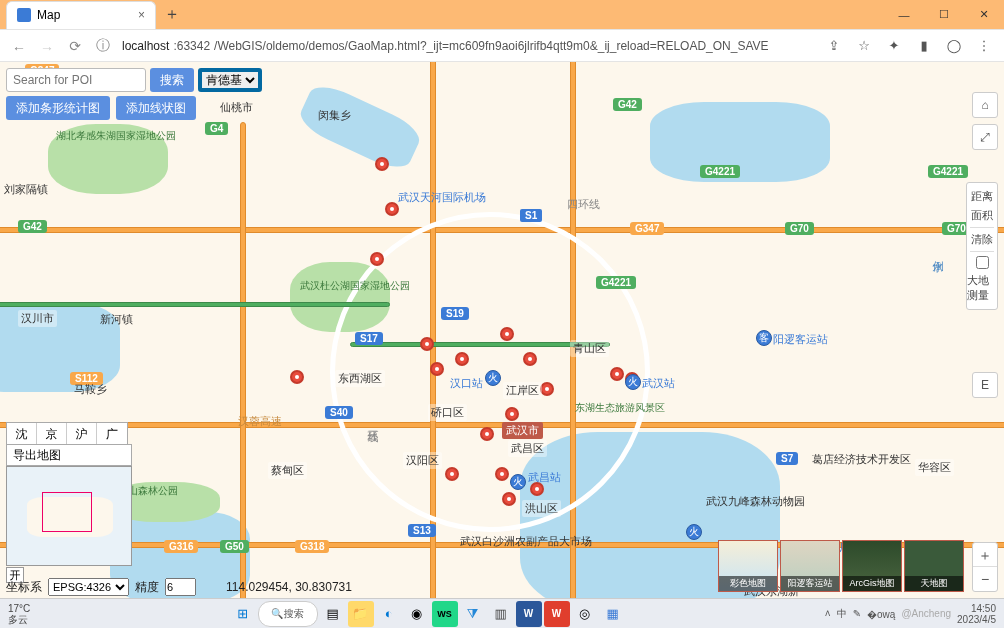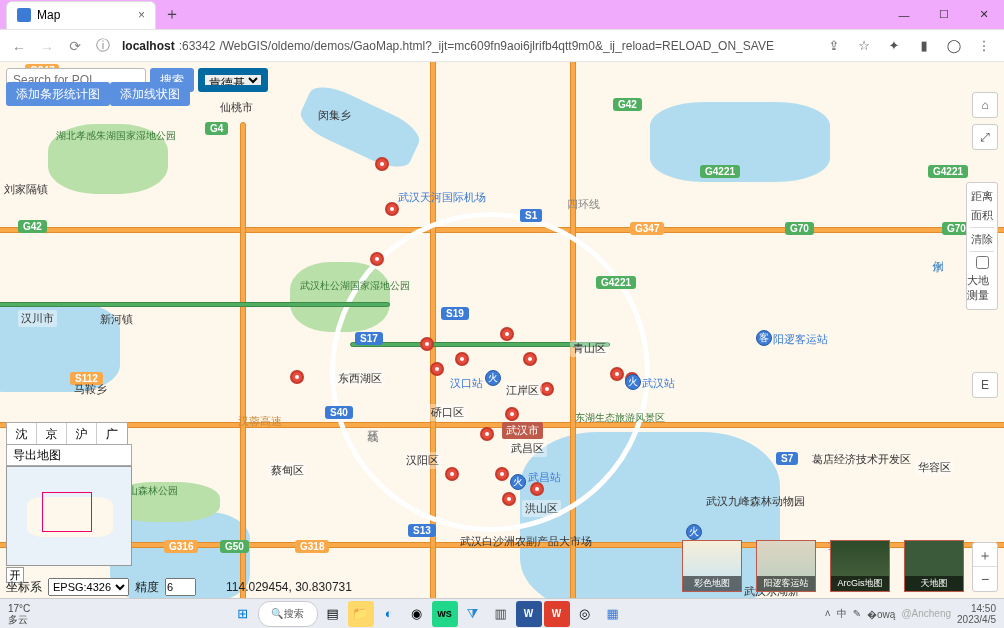--- a/index.html
+++ b/index.html
@@ -1,70 +1,70 @@
 <!DOCTYPE html>
 <html><head>
 <meta charset="utf-8">
 <style>
 *{box-sizing:border-box;margin:0;padding:0;font-family:"Microsoft YaHei",Arial,sans-serif}
 body{width:1004px;height:628px;overflow:hidden;background:#fff;position:relative}
-.titlebar{height:30px;background:#f0abfc;display:flex;align-items:center;border-bottom:1px solid #e4e4e4}
+.titlebar{height:30px;background:#fdba74;display:flex;align-items:center;border-bottom:1px solid #e4e4e4}
 .tab{display:flex;align-items:center;gap:6px;height:28px;padding:0 10px;background:#fff;border-radius:6px 6px 0 0;margin-left:6px;font-size:12px;min-width:150px;border:1px solid #ddd;border-bottom:none}
 .tab-icon{width:14px;height:14px;background:#3b7bd6;border-radius:2px}
 .tab-close{margin-left:auto;color:#666;cursor:pointer}
 .newtab{width:24px;height:24px;display:flex;align-items:center;justify-content:center;color:#444;cursor:pointer;margin-left:4px}
 .win-controls{margin-left:auto;display:flex}
 .win-controls span{width:40px;height:30px;display:flex;align-items:center;justify-content:center;color:#333;font-size:11px;cursor:pointer}
 .addrbar{height:32px;display:flex;align-items:center;gap:10px;padding:0 10px;border-bottom:1px solid #e4e4e4}
 .nav-ico{color:#888;font-size:14px;width:18px;text-align:center;cursor:pointer}
 .url{flex:1;font-size:12px;color:#555;display:flex;gap:4px}
-.url b{color:#222;font-weight:bold}
+.url b{color:#222;font-weight:normal}
 .ext-ico{color:#555;font-size:13px;width:20px;text-align:center;cursor:pointer}
 #map{position:relative;width:1004px;height:536px;background:#c8e4f5;overflow:hidden}
 .land{position:absolute;background:#fdf7ec}
 .land1{left:-50px;top:-50px;width:1100px;height:650px}
 .water{position:absolute;background:#b1dbef;border-radius:30%}
 .road-h{position:absolute;height:6px;background:#f9a84a;border:1px solid #e08b2c;border-radius:3px}
 .road-g{position:absolute;height:5px;background:#4fae60;border-radius:3px;border:1px solid #3d8a4a}
 .road-w{position:absolute;background:#fff;border:1px solid #ddd}
 .shield{position:absolute;background:#4fae60;color:#fff;font-size:10px;padding:1px 5px;border-radius:3px;font-weight:bold}
 .shield.hwy{background:#f9a84a;color:#fff}
 .shield.blue{background:#3b7bd6}
 .city-lbl{position:absolute;color:#333;font-size:11px;white-space:nowrap}
 .city-lbl.bg{background:rgba(255,255,255,.4);padding:1px 3px;border-radius:2px}
 .poi-dot{position:absolute;width:14px;height:14px;background:#e84c3d;border:2px solid #c43a2b;border-radius:50%}
 .poi-dot::after{content:"";position:absolute;left:3px;top:3px;width:4px;height:4px;background:#fff;border-radius:50%}
 .sta-ico{position:absolute;width:16px;height:16px;background:#3b7bd6;border:1px solid #2a5aa0;border-radius:50%;color:#fff;font-size:10px;text-align:center;line-height:14px}
 .green-area{position:absolute;background:#b8e0a8;border-radius:40%}
 .panel-search{position:absolute;left:6px;top:6px;display:flex;gap:4px;align-items:center}
 .panel-search input{width:140px;height:24px;border:1px solid #bbb;border-radius:3px;padding:0 6px;font-size:12px}
 .btn-blue{background:#5b8fe0;color:#fff;border:none;border-radius:3px;height:24px;padding:0 10px;font-size:12px;cursor:pointer}
-.sel{height:24px;border:7px solid #0369a1;border-radius:3px;font-size:12px}
-.btn-row2{position:absolute;left:6px;top:20px;display:flex;}
+.sel{height:24px;border:4px solid #0369a1;border-radius:3px;font-size:12px}
+.btn-row2{position:absolute;left:6px;top:34px;display:flex;gap:6px}
 .top-bar{position:absolute;right:6px;top:2px;display:flex;gap:12px;background:rgba(90,100,110,.65);padding:3px 12px;border-radius:3px}
 .top-bar span{color:#fff;font-size:12px;cursor:pointer}
 .right-tools{position:absolute;right:6px;top:30px;display:flex;flex-direction:column;gap:6px}
 .sq-btn{width:26px;height:26px;background:#fff;border:1px solid #ccc;border-radius:3px;display:flex;align-items:center;justify-content:center;font-size:12px;color:#555;cursor:pointer}
 .side-ctrl{position:absolute;right:6px;top:120px;width:32px;background:#fff;border:1px solid #ccc;border-radius:3px;display:flex;flex-direction:column;align-items:center;padding:4px 0;font-size:11px;color:#444}
 .side-ctrl div{padding:2px 0;cursor:pointer}
 .side-ctrl hr{width:80%;border:none;border-top:1px solid #ddd;margin:2px 0}
 .e-btn{position:absolute;right:6px;top:310px;width:26px;height:26px;background:#fff;border:1px solid #ccc;border-radius:3px;text-align:center;line-height:24px;font-size:12px;color:#555;cursor:pointer}
 .zoom-ctrl{position:absolute;right:6px;bottom:6px;width:26px;background:#fff;border:1px solid #ccc;border-radius:3px;display:flex;flex-direction:column}
 .zoom-ctrl span{height:24px;text-align:center;line-height:24px;font-size:14px;color:#555;cursor:pointer}
 .zoom-ctrl span:first-child{border-bottom:1px solid #ddd}
 .city-tabs{position:absolute;left:6px;top:360px;display:flex;border:1px solid #aaa;background:#fff}
 .city-tabs span{width:30px;height:22px;text-align:center;line-height:22px;font-size:12px;border-right:1px solid #ccc;cursor:pointer}
 .city-tabs span:last-child{border-right:none}
 .export-box{position:absolute;left:6px;top:382px;width:126px;height:22px;background:#fff;border:1px solid #aaa;font-size:12px;padding:2px 6px;cursor:pointer}
 .mini-map{position:absolute;left:6px;top:404px;width:126px;height:100px;background:#e9f2f8;border:1px solid #999}
 .mini-collapse{position:absolute;left:6px;top:505px;width:18px;height:16px;background:#fff;border:1px solid #999;font-size:11px;text-align:center;cursor:pointer}
 .status-bar{position:absolute;left:6px;bottom:2px;display:flex;gap:6px;align-items:center;font-size:12px;color:#222}
 .status-bar select,.status-bar input{font-size:11px;height:18px}
 .coords{margin-left:24px}
-.basemaps{position:absolute;right:40px;bottom:6px;display:flex;gap:14px}
+.basemaps{position:absolute;right:40px;bottom:6px;display:flex;gap:2px}
 .bm{width:60px;height:52px;border:1px solid #be5a49;position:relative;cursor:pointer}
 .bm .cap{position:absolute;bottom:0;left:0;right:0;background:rgba(0,0,0,.55);color:#fff;font-size:9px;text-align:center;padding:1px 0}
 .bm.c1{background:linear-gradient(#f5eed8,#c8e4f5)}
 .bm.c2{background:#1a2332}
 .bm.c3{background:linear-gradient(#ded5c2,#b9cfc0)}
 .bm.c4{background:linear-gradient(#2d4a2a,#4a6540)}
 .bm.c5{background:#3a5a3a}
 .taskbar{position:absolute;left:0;bottom:0;width:1004px;height:30px;background:#e9ecf2;border-top:1px solid #ccc;display:flex;align-items:center;padding:0 8px;gap:4px}
 .weather{display:flex;flex-direction:column;font-size:10px;color:#444;margin-right:auto;line-height:11px}
 .tb-ico{width:26px;height:26px;border-radius:3px;display:flex;align-items:center;justify-content:center;font-size:13px}
@@ -185,21 +185,21 @@
   <div class="city-lbl bg" style="left:428px;top:342px">硚口区</div>
   <div class="city-lbl bg" style="left:403px;top:390px">汉阳区</div>
   <div class="city-lbl bg" style="left:508px;top:378px">武昌区</div>
   <div class="city-lbl bg" style="left:522px;top:438px">洪山区</div>
   <div class="city-lbl bg" style="left:268px;top:400px">蔡甸区</div>
   <div class="city-lbl bg" style="left:570px;top:278px">青山区</div>
   <div class="city-lbl bg" style="left:335px;top:308px">东西湖区</div>
   <div class="city-lbl" style="left:450px;top:314px;color:#3b7bd6">汉口站</div>
   <div class="city-lbl" style="left:642px;top:314px;color:#3b7bd6">武汉站</div>
   <div class="city-lbl" style="left:528px;top:408px;color:#3b7bd6">武昌站</div>
-  <div class="park-lbl" style="left:575px;top:350px">东湖生态旅游风景区</div>
+  <div class="park-lbl" style="left:575px;top:340px">东湖生态旅游风景区</div>
   <div class="city-lbl" style="left:706px;top:432px">武汉九峰森林动物园</div>
   <div class="city-lbl" style="left:812px;top:390px">葛店经济技术开发区</div>
   <div class="city-lbl bg" style="left:915px;top:397px">华容区</div>
   <div class="city-lbl" style="left:773px;top:270px;color:#3b7bd6">阳逻客运站</div>
   <div class="city-lbl" style="left:4px;top:120px">刘家隔镇</div>
   <div class="city-lbl bg" style="left:18px;top:248px">汉川市</div>
   <div class="city-lbl" style="left:100px;top:250px">新河镇</div>
   <div class="city-lbl" style="left:220px;top:38px">仙桃市</div>
   <div class="city-lbl" style="left:318px;top:46px">闵集乡</div>
   <div class="city-lbl" style="left:74px;top:320px">马鞍乡</div>

